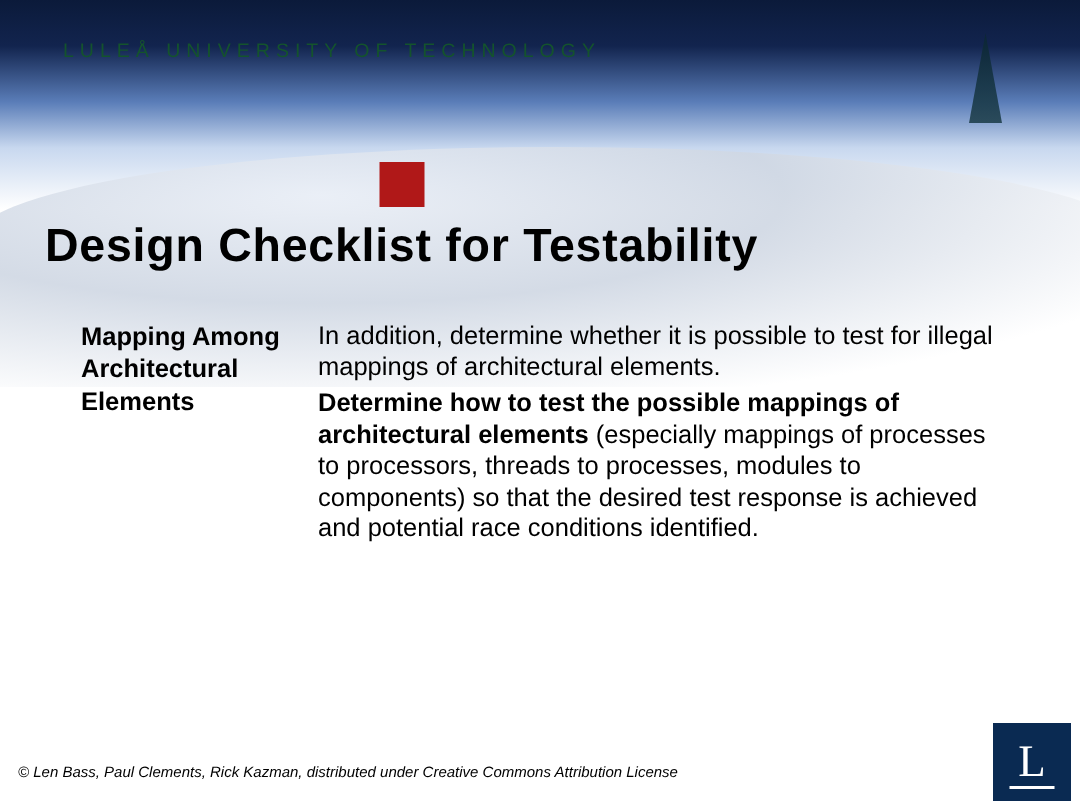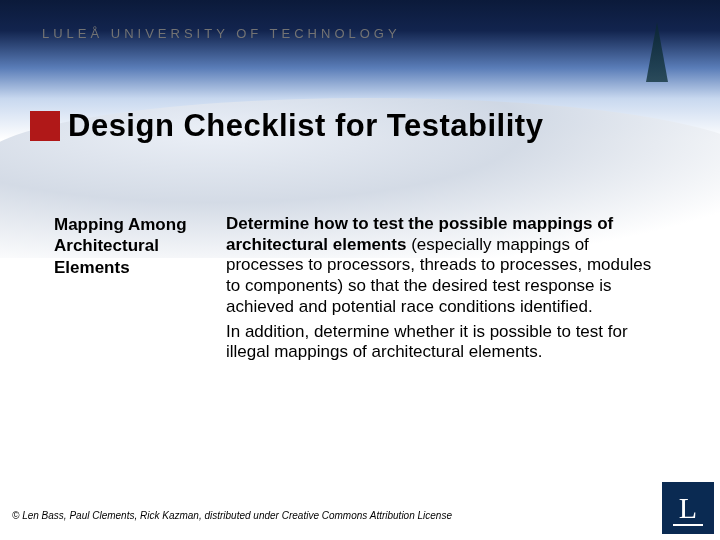--- a/index.html
+++ b/index.html
@@ -43,51 +43,52 @@
     background: radial-gradient(ellipse at 30% 20%, #e9eef6 0%, #cfd7e3 40%, #ffffff 80%);
     border-radius: 50% 50% 0 0 / 40% 40% 0 0;
     opacity: 0.9;
   }
   .university {
     position: absolute;
     top: 26px;
     left: 42px;
     font-size: 13px;
     letter-spacing: 4px;
-    color: #737373;
+    color: #14532d;
     font-weight: 400;
   }
   .title-wrap {
     position: absolute;
     top: 108px;
     left: 30px;
     display: flex;
     align-items: center;
     gap: 8px;
+    flex-direction: column;
   }
   .red-box {
     width: 30px;
     height: 30px;
     background: #b01818;
     flex-shrink: 0;
   }
   .title {
     font-size: 31px;
     font-weight: 900;
     color: #000;
     font-family: "Arial Black", Arial, sans-serif;
     letter-spacing: 0.5px;
   }
   .content {
     position: absolute;
     top: 214px;
     left: 54px;
     width: 614px;
     display: flex;
-    gap: 36px;
+    gap: 22px;
   }
   .col-left {
     width: 136px;
     font-size: 17px;
     font-weight: 700;
     color: #000;
     line-height: 1.25;
   }
   .col-right {
     flex: 1;
@@ -139,22 +140,22 @@
 <div class="university">LULEÅ UNIVERSITY OF TECHNOLOGY</div>
 
 <div class="title-wrap">
   <div class="red-box"></div>
   <div class="title">Design Checklist for Testability</div>
 </div>
 
 <div class="content">
   <div class="col-left">Mapping Among Architectural Elements</div>
   <div class="col-right">
+    <p>In addition, determine whether it is possible to test for illegal mappings of architectural elements.</p>
     <p><span class="bold">Determine how to test the possible mappings of architectural elements</span><span> (especially mappings of processes to processors, threads to processes, modules to components) so that the desired test response is achieved and potential race conditions identified.</span></p>
-    <p>In addition, determine whether it is possible to test for illegal mappings of architectural elements.</p>
   </div>
 </div>
 
 <div class="footer-text">© Len Bass, Paul Clements, Rick Kazman, distributed under Creative Commons Attribution License</div>
 
 <div class="logo">
   <span>L</span>
   <div class="logo-underline"></div>
 </div>
 

